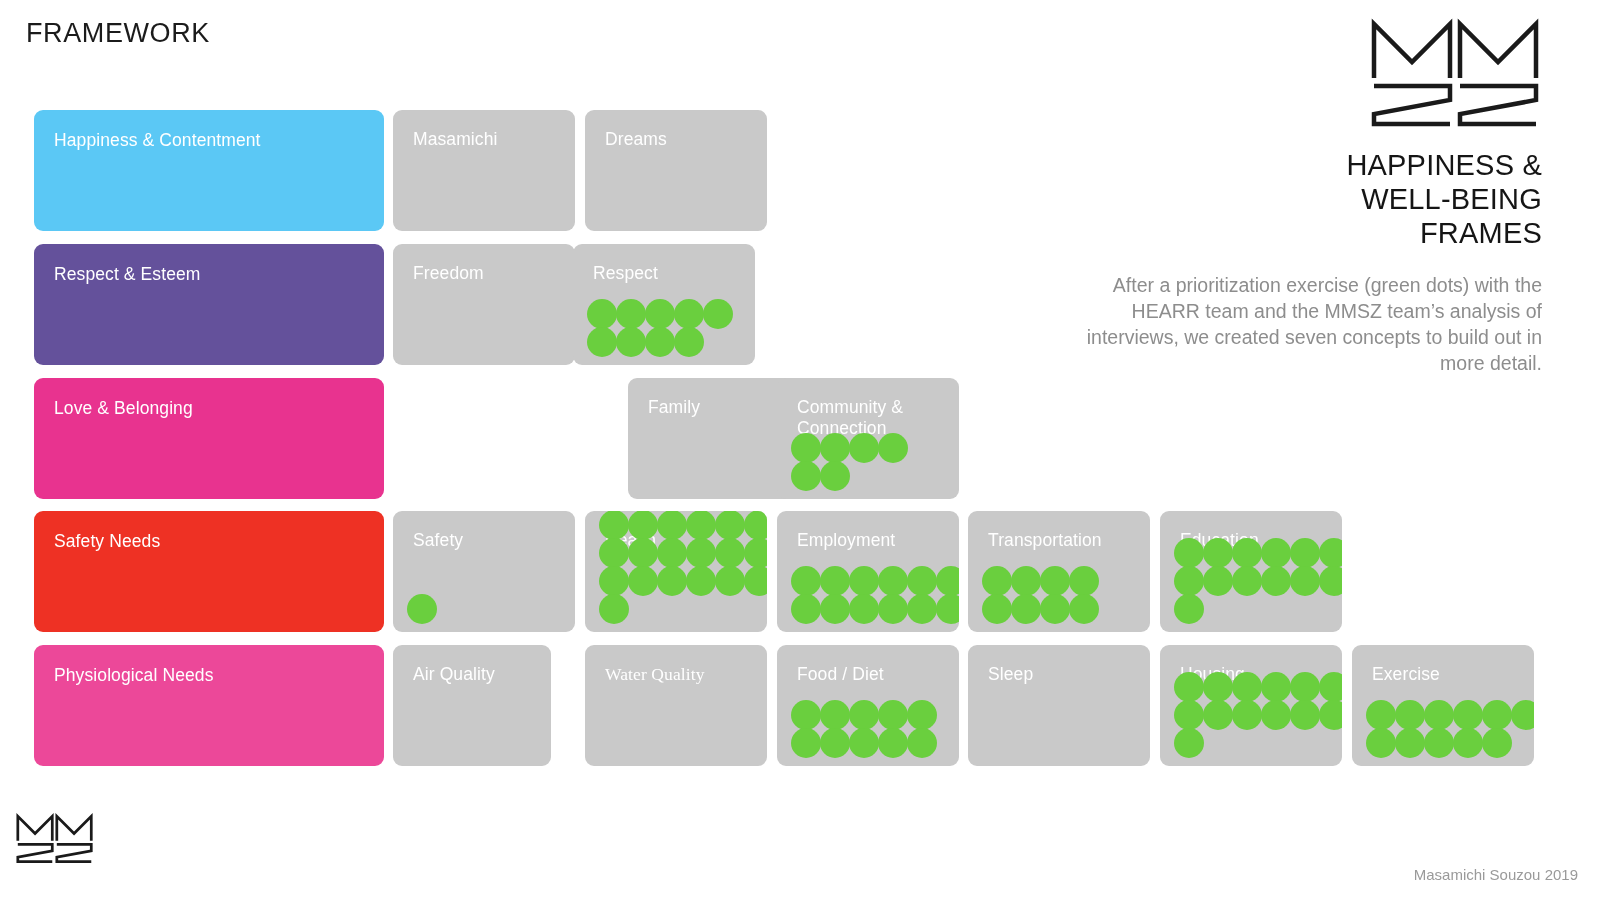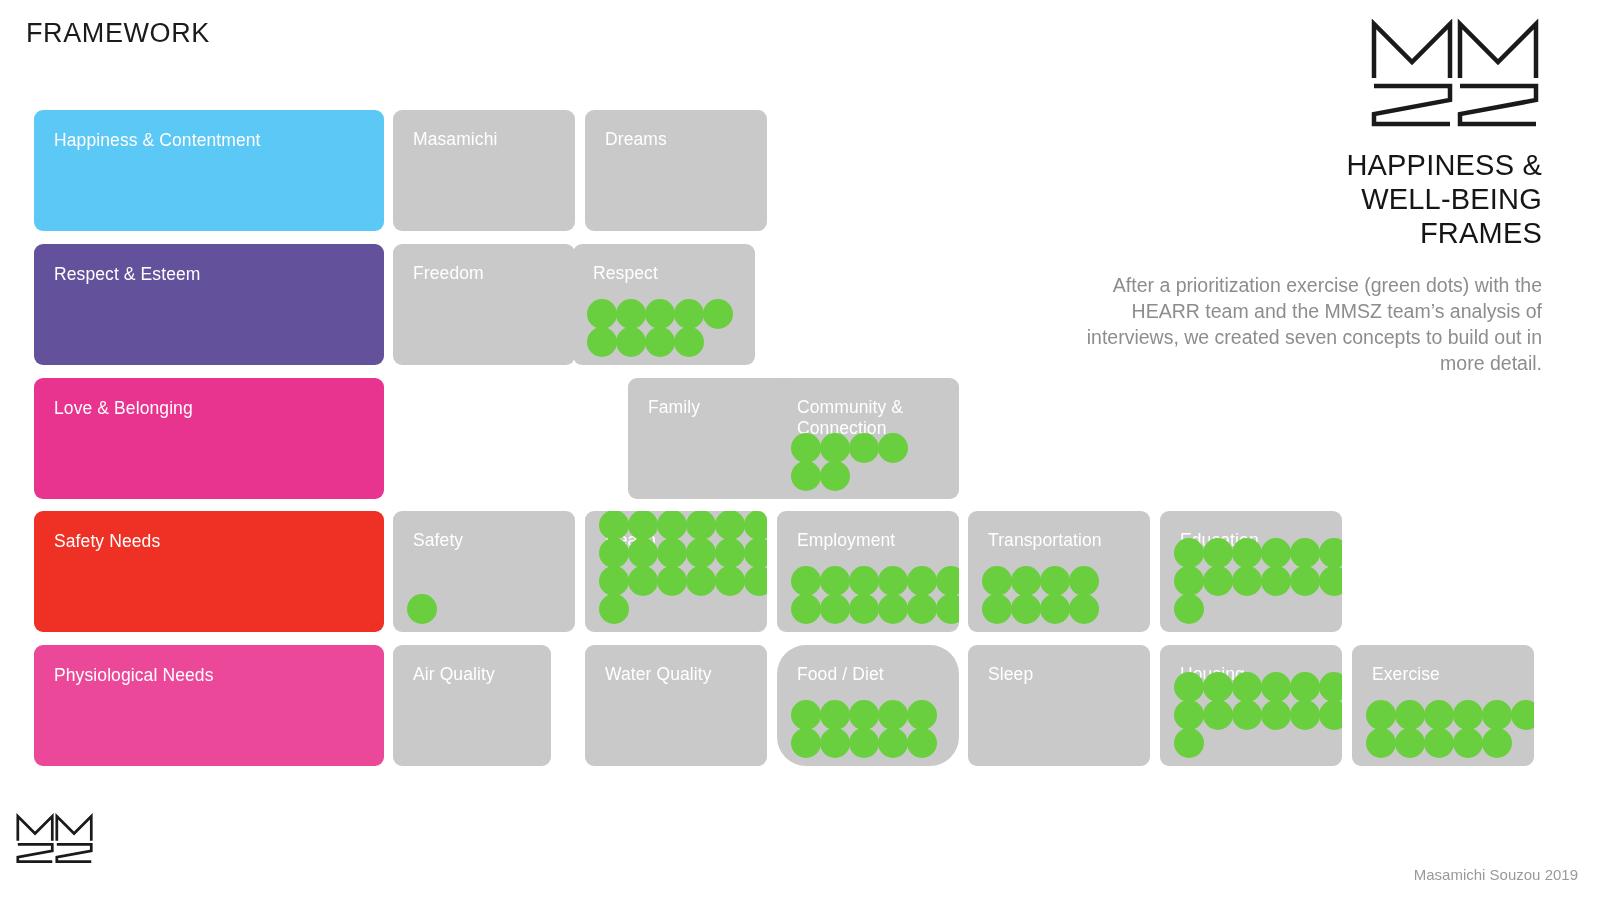--- a/index.html
+++ b/index.html
@@ -269,24 +269,24 @@
             <span class="dot" style="background: rgb(106, 207, 62);"></span>
           </div>
         </div>
       </div>
       <div class="cat-card" style="left: 34px; top: 645px; width: 350px; height: 121px; background: #ec4899;">
         <div class="cat-label">Physiological Needs</div>
       </div>
       <div class="item-card" style="left: 393px; top: 645px; width: 158px; height: 121px;">
         <div class="item-label">Air Quality</div>
       </div>
-      <div class="item-card" style="left: 585px; top: 645px; width: 182px; height: 121px;">
+      <div class="item-card" style="left: 585px; top: 645px; width: 182px; height: 121px; font-family: Liberation Serif, serif;">
         <div class="item-label">Water Quality</div>
       </div>
-      <div class="item-card" style="left: 777px; top: 645px; width: 182px; height: 121px; border-radius: 29px;">
+      <div class="item-card" style="left: 777px; top: 645px; width: 182px; height: 121px;">
         <div class="item-label">Food / Diet</div>
         <div class="dots" title="10 dots">
           <div class="dot-row">
             <span class="dot" style="background: rgb(106, 207, 62);"></span>
             <span class="dot" style="background: rgb(106, 207, 62);"></span>
             <span class="dot" style="background: rgb(106, 207, 62);"></span>
             <span class="dot" style="background: rgb(106, 207, 62);"></span>
             <span class="dot" style="background: rgb(106, 207, 62);"></span>
           </div>
           <div class="dot-row">

